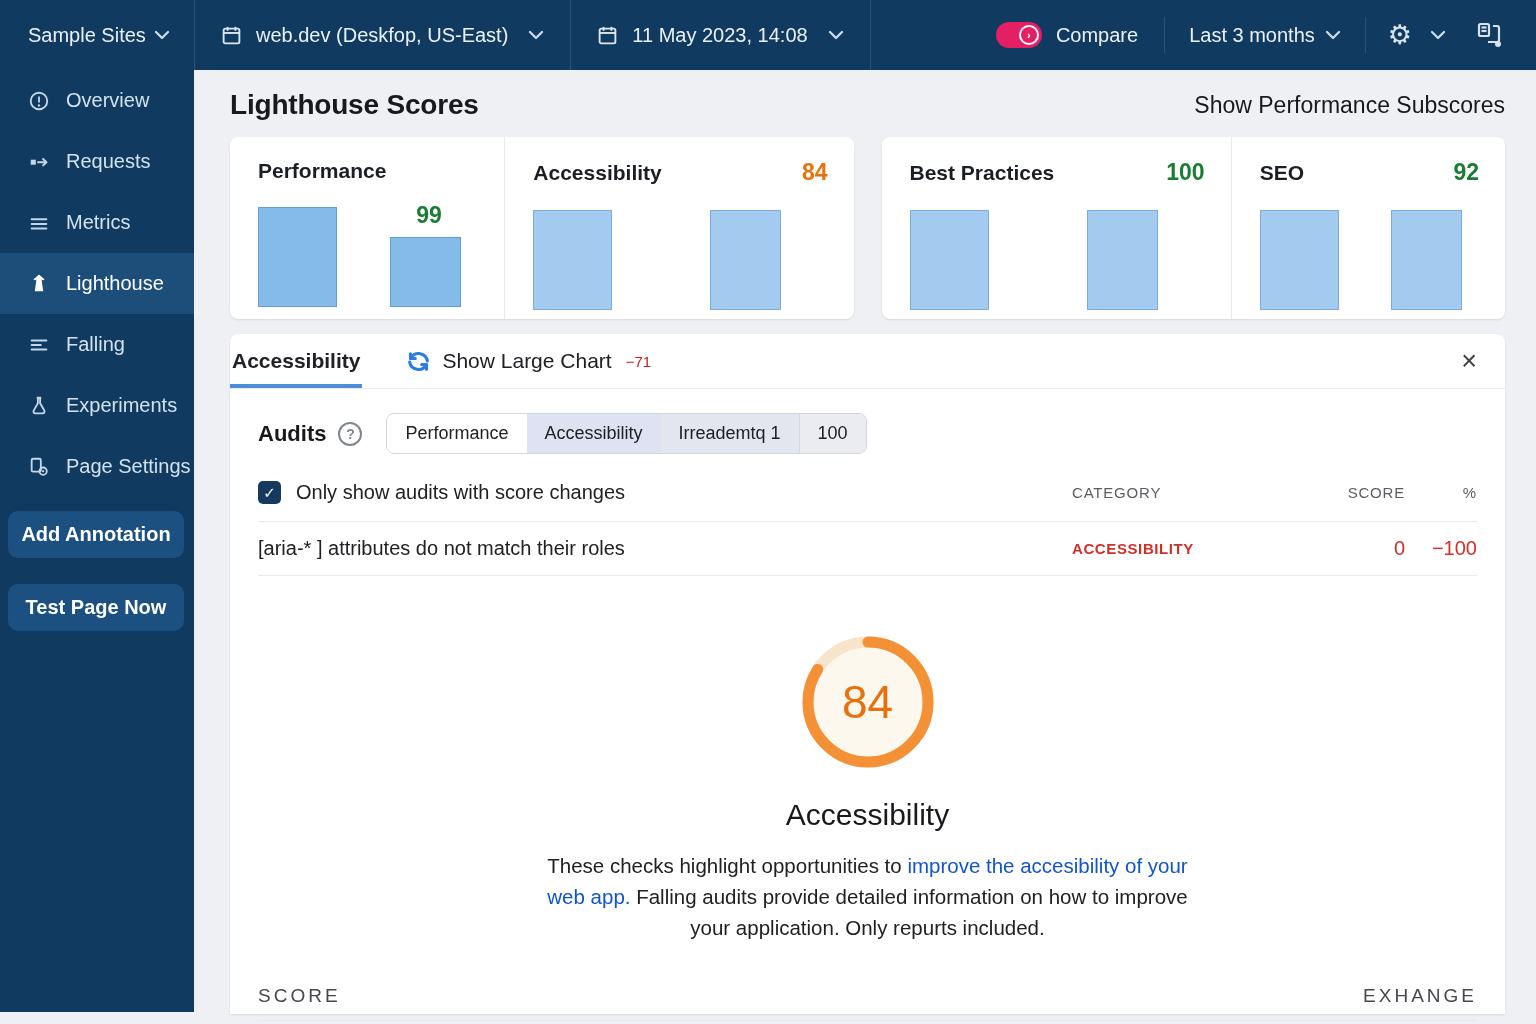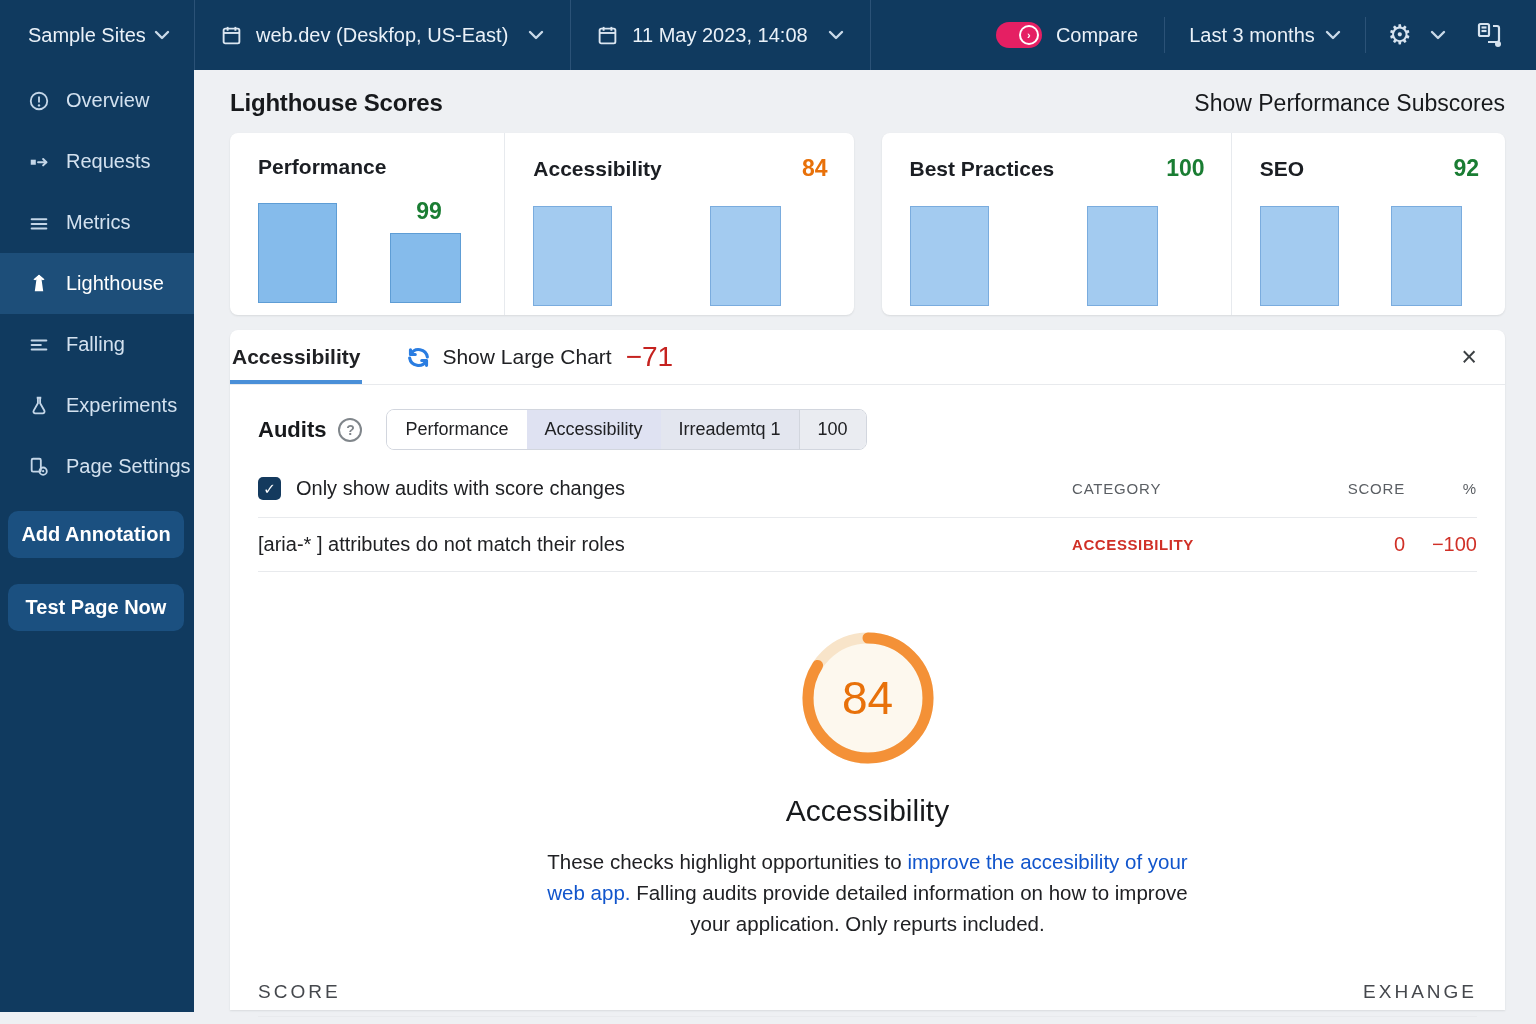--- a/index.html
+++ b/index.html
@@ -60,21 +60,21 @@
   .side-btn.first{margin-top:26px;}
   
   .main{
     position:absolute;left:194px;top:70px;right:0;bottom:0;
     padding:0 31px 0 36px;overflow:hidden;
   }
   .page-header{
     display:flex;justify-content:space-between;align-items:center;
     padding:19px 0 16px 0;
   }
-  .page-title{font-size:24px;font-weight:700;color:#17191C;letter-spacing:-0.2px;}
+  .page-title{font-size:28px;font-weight:700;color:#17191C;letter-spacing:-0.2px;}
   .page-action{font-size:23px;color:#17191C;cursor:pointer;}
   
   .cards-row{display:flex;gap:28px;height:182px;}
   .card-group{
     flex:1;background:#fff;border-radius:8px;display:flex;
     box-shadow:0 1px 2px rgba(60,64,67,.12);
   }
   .score-card{padding:22px 26px 0 28px;position:relative;cursor:pointer;}
   .score-card + .score-card{border-left:1px solid #E7EAEE;}
   .w44{flex:0 0 44%;}
@@ -99,21 +99,21 @@
   .tab-row{
     display:flex;align-items:center;height:55px;padding:0 28px 0 0;
     border-bottom:1px solid #E8EAED;
   }
   .tab{
     height:100%;display:flex;align-items:center;font-size:21px;font-weight:700;
     color:#202124;border-bottom:4px solid #4A8FD8;padding:4px 2px 0 2px;cursor:pointer;
   }
   .show-large{margin-left:44px;display:flex;align-items:center;gap:11px;font-size:21px;color:#202124;cursor:pointer;}
   .sync{color:#2A7DE1;display:inline-flex;}
-  .delta{margin-left:14px;font-size:28px;color:#C5221F;}
+  .delta{margin-left:14px;font-size:15px;color:#C5221F;}
   .close-btn{margin-left:auto;font-size:27px;color:#3C4043;cursor:pointer;line-height:1;}
   .panel-body{padding:24px 28px 0 28px;}
   
   .audits-row{display:flex;align-items:center;}
   .audits-label{font-size:22px;font-weight:700;color:#17191C;}
   .help{
     width:24px;height:24px;border:2px solid #80868B;border-radius:50%;color:#80868B;
     font-size:14px;font-weight:700;display:flex;align-items:center;justify-content:center;
     margin-left:12px;cursor:pointer;
   }

